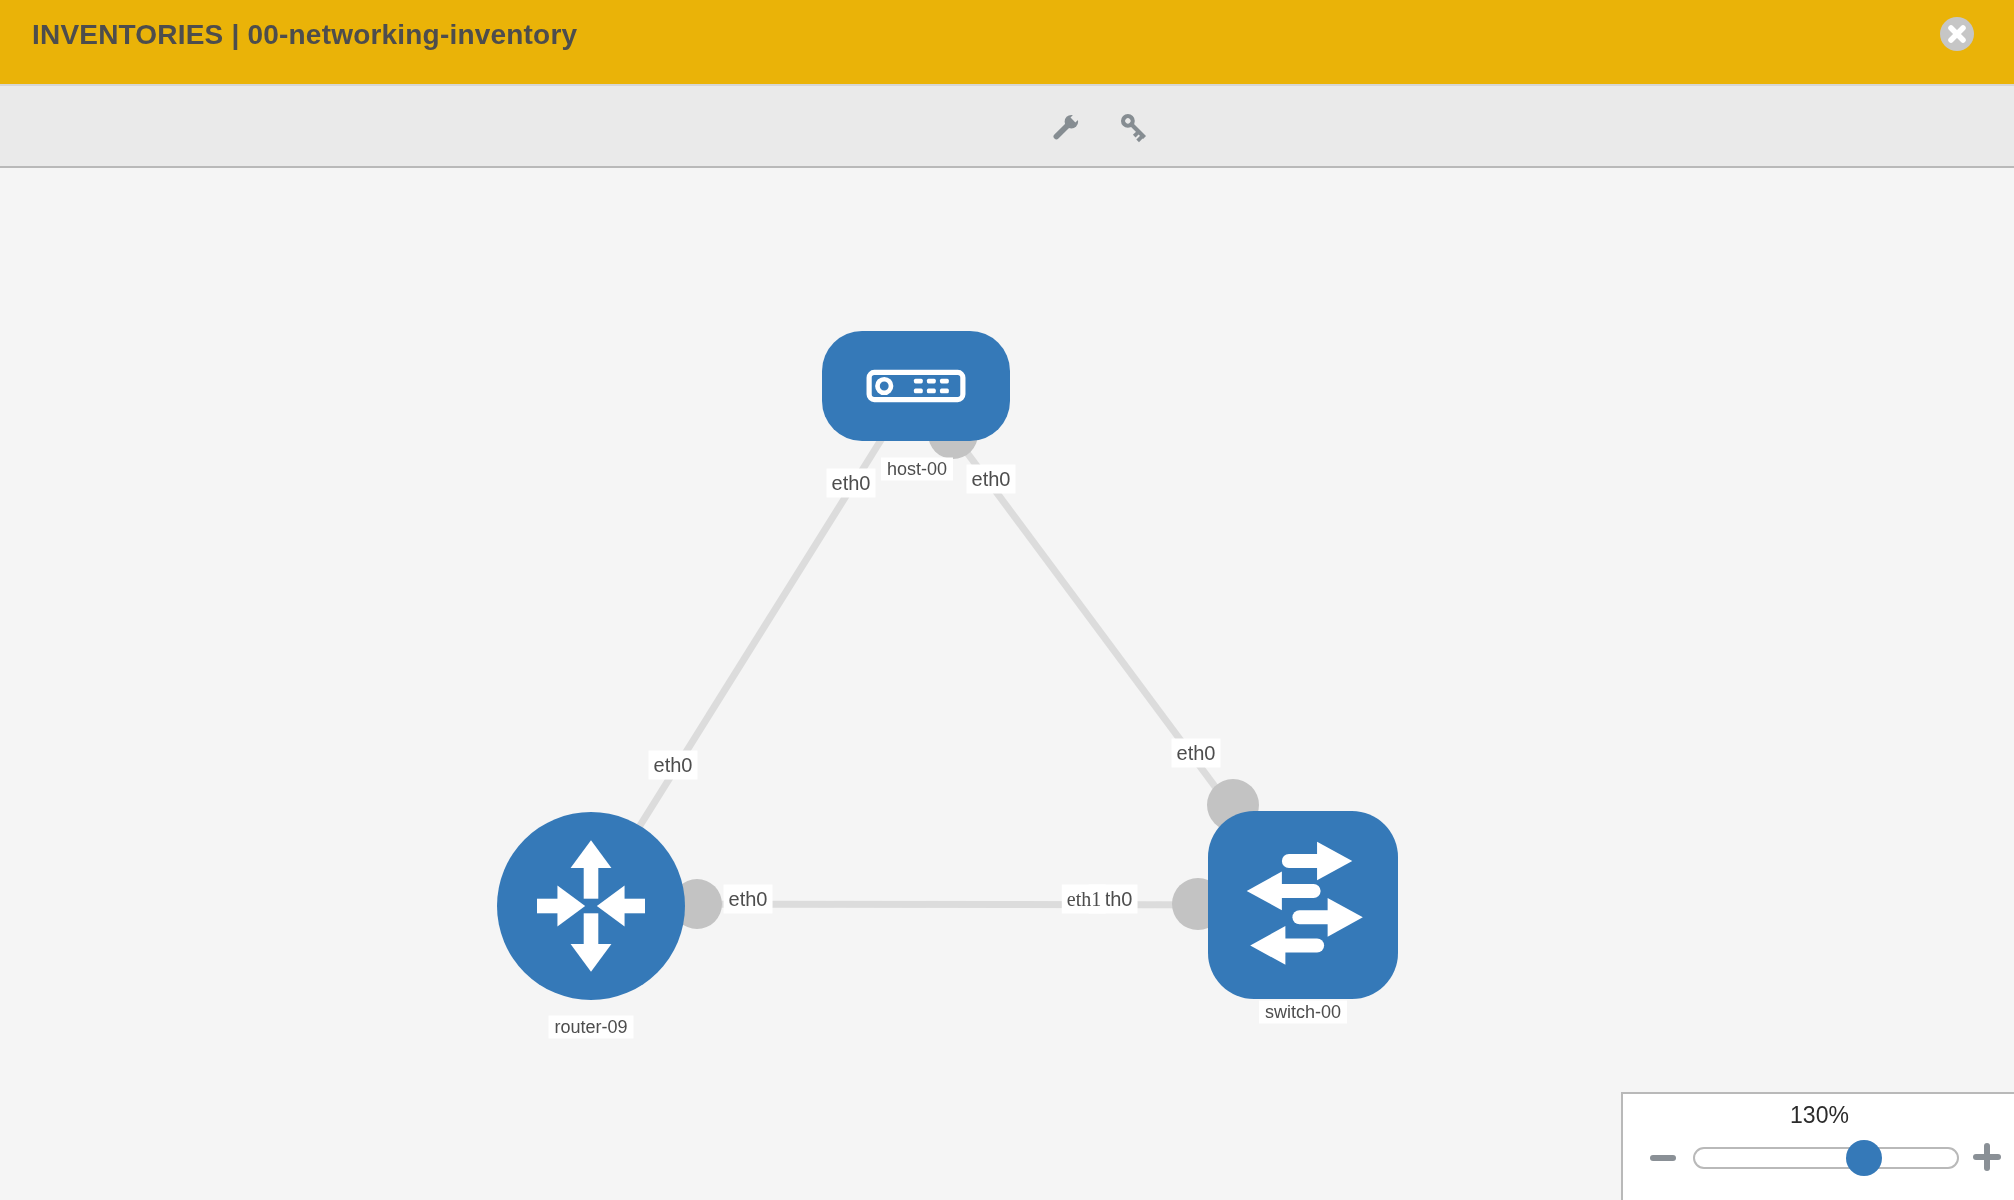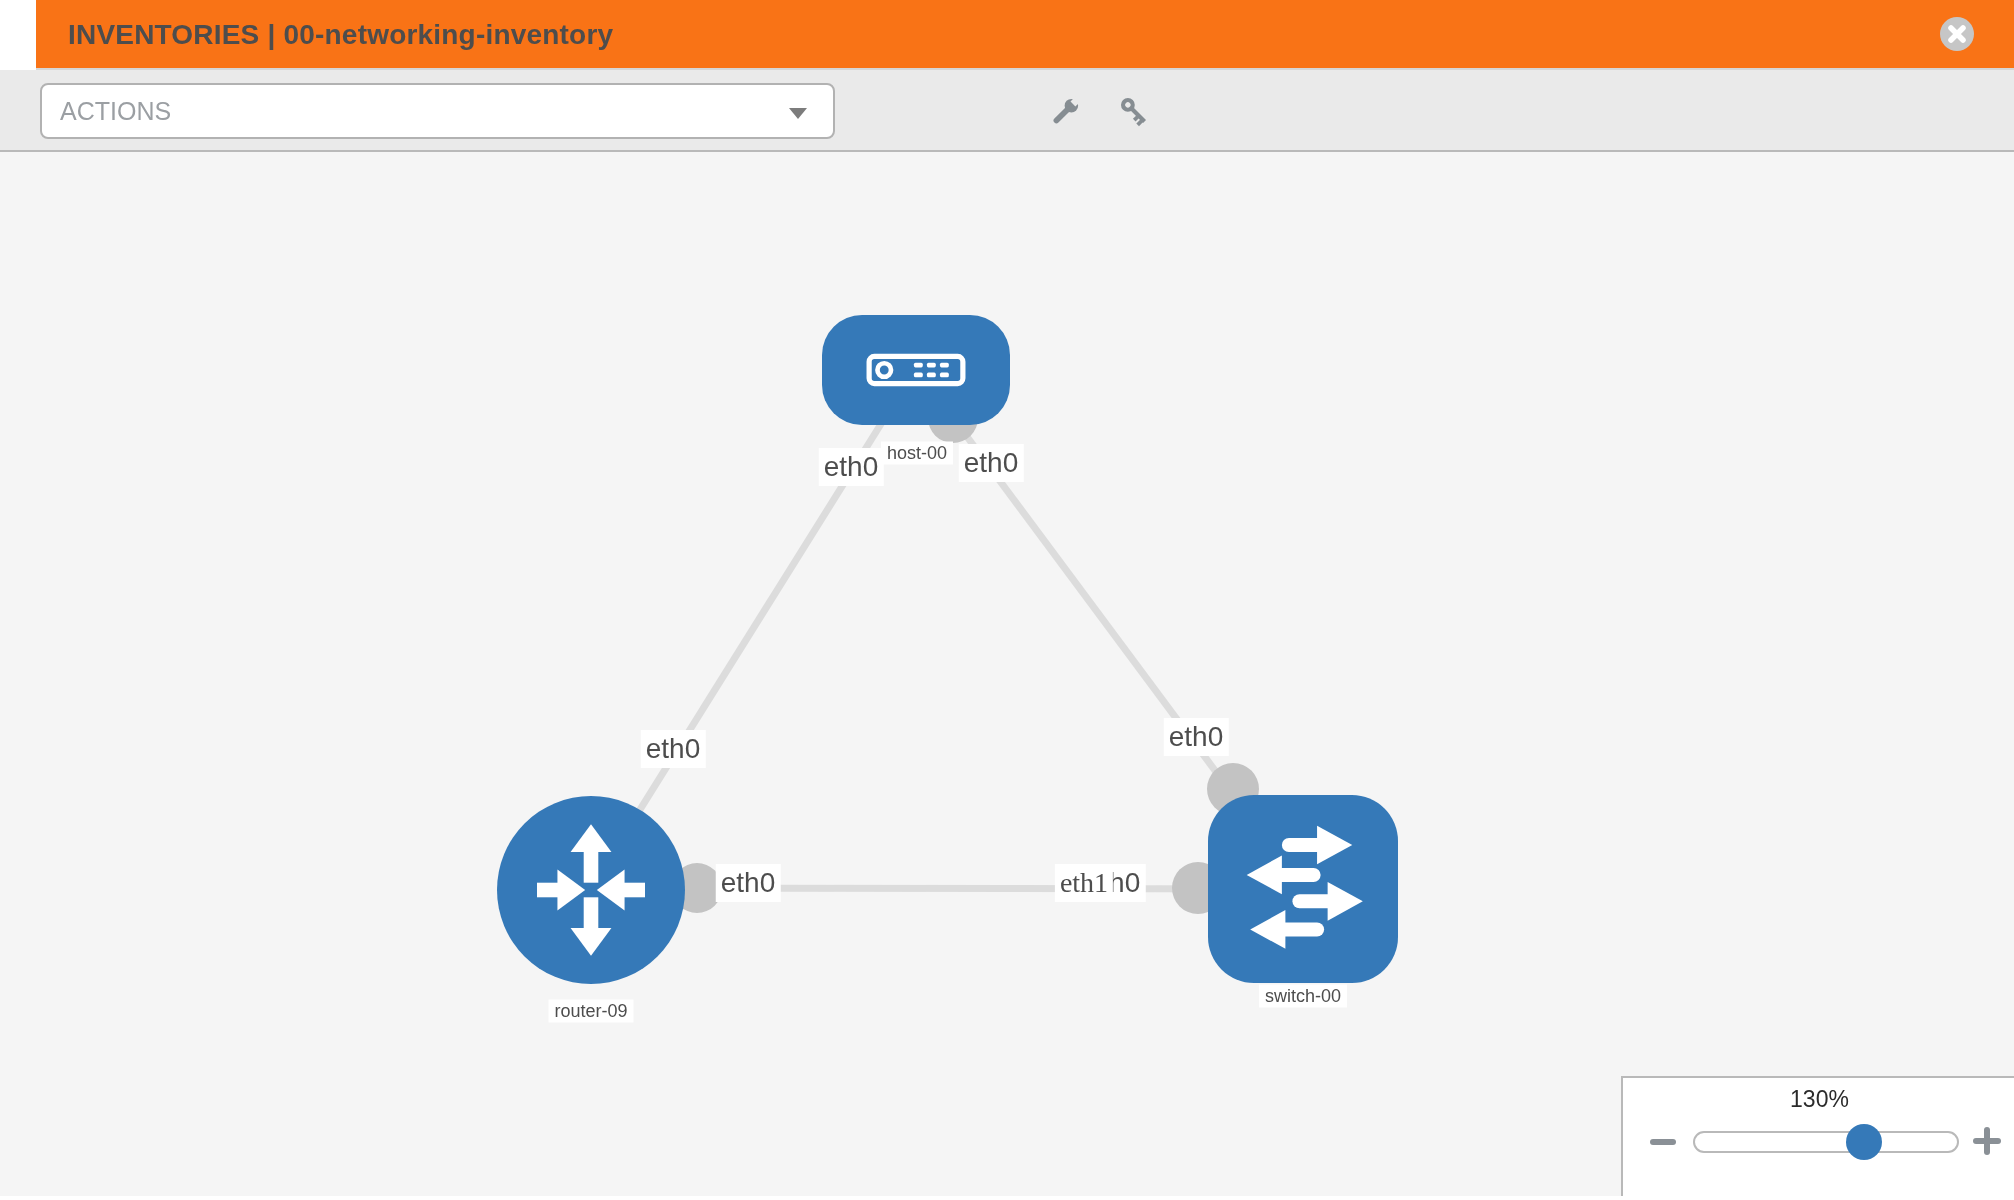--- a/index.html
+++ b/index.html
@@ -1,21 +1,21 @@
 <!DOCTYPE html>
 <html><head>
 <meta charset="utf-8">
 <style>
   * { margin:0; padding:0; box-sizing:border-box; }
   html,body { width:2014px; height:1200px; overflow:hidden; background:#fff;
               font-family:"Liberation Sans", sans-serif; }
   #app { position:relative; width:2014px; height:1200px; background:#fff; }
 
   
-  .header { position:relative; height:70px; background:#f97316; border-bottom:2px solid #d6d6d6;margin-left:36px; }
+  .header { position:relative; height:86px; background:#eab308; border-bottom:2px solid #d6d6d6; }
   .page-title { position:absolute; left:32px; top:0; line-height:70px;
                 font-size:28px; font-weight:700; color:#4d4d4d; letter-spacing:.2px; }
   .close-btn { position:absolute; right:40px; top:17px; width:34px; height:34px;
                border-radius:50%; background:#c6c6c6; cursor:pointer;
                display:flex; align-items:center; justify-content:center; }
 
   
   .toolbar { position:relative; height:82px; background:#eaeaea; border-bottom:2px solid #b9b9b9; }
   .dd-box { position:absolute; top:13px; height:56px; background:#fff;
             border:2px solid #b2b2b2; border-radius:8px; cursor:pointer; }
@@ -35,21 +35,21 @@
   .links-svg { position:absolute; left:0; top:0; z-index:1; }
   .node { position:absolute; z-index:2; background:#3579b8;
           display:flex; align-items:center; justify-content:center; cursor:pointer; }
   .node-host   { left:822px; top:163px; width:188px; height:110px; border-radius:40px; }
   .node-router { left:497px; top:644px; width:188px; height:188px; border-radius:50%; }
   .node-switch { left:1208px; top:643px; width:190px; height:188px; border-radius:46px; }
 
   .lbl { position:absolute; z-index:3; background:#fff; color:#4d4d4d;
          white-space:nowrap; transform:translate(-50%,-50%); }
   .node-lbl { font-size:18px; padding:1px 6px; z-index:4; }
-  .if-lbl   { font-size:28px; padding:3px 5px; }
+  .if-lbl   { font-size:20px; padding:3px 5px; }
 
   
   .zoom-panel { position:absolute; left:1621px; top:924px; width:400px; height:140px;
                 background:#fff; border:2px solid #b9b9b9; z-index:5; }
   .zoom-level { position:absolute; left:0; top:8px; width:393px; text-align:center;
                 font-size:23px; color:#2b2b2b; }
   .zoom-btn { position:absolute; background:none; border:none; padding:0; cursor:pointer; }
   .zoom-out { left:26px; top:50px; width:28px; height:28px; }
   .zoom-in  { left:349px; top:48px; width:30px; height:30px; }
   .slider-track { position:absolute; left:70px; top:53px; width:266px; height:22px;
@@ -66,24 +66,20 @@
     <span class="page-title">INVENTORIES | 00-networking-inventory</span>
     <div class="close-btn">
       <svg width="34" height="34" viewBox="0 0 34 34">
         <line x1="11" y1="11" x2="23" y2="23" stroke="#fff" stroke-width="5.5" stroke-linecap="round"></line>
         <line x1="23" y1="11" x2="11" y2="23" stroke="#fff" stroke-width="5.5" stroke-linecap="round"></line>
       </svg>
     </div>
   </div>
 
   <div class="toolbar">
-    <div class="dd-box actions-box">
-      <span class="dd-label">ACTIONS</span>
-      <span class="caret"></span>
-    </div>
 
     <button class="tool-icon-btn wrench-btn">
       <svg width="36" height="36" viewBox="0 0 24 24">
         <g transform="rotate(45 12 12)">
           <circle cx="12" cy="6" r="4.5" fill="#868d92"></circle>
           <rect x="9.7" y="-0.5" width="4.6" height="5" fill="#eaeaea"></rect>
           <rect x="10.1" y="7.5" width="3.8" height="14.5" rx="1.9" fill="#868d92"></rect>
         </g>
       </svg>
     </button>

